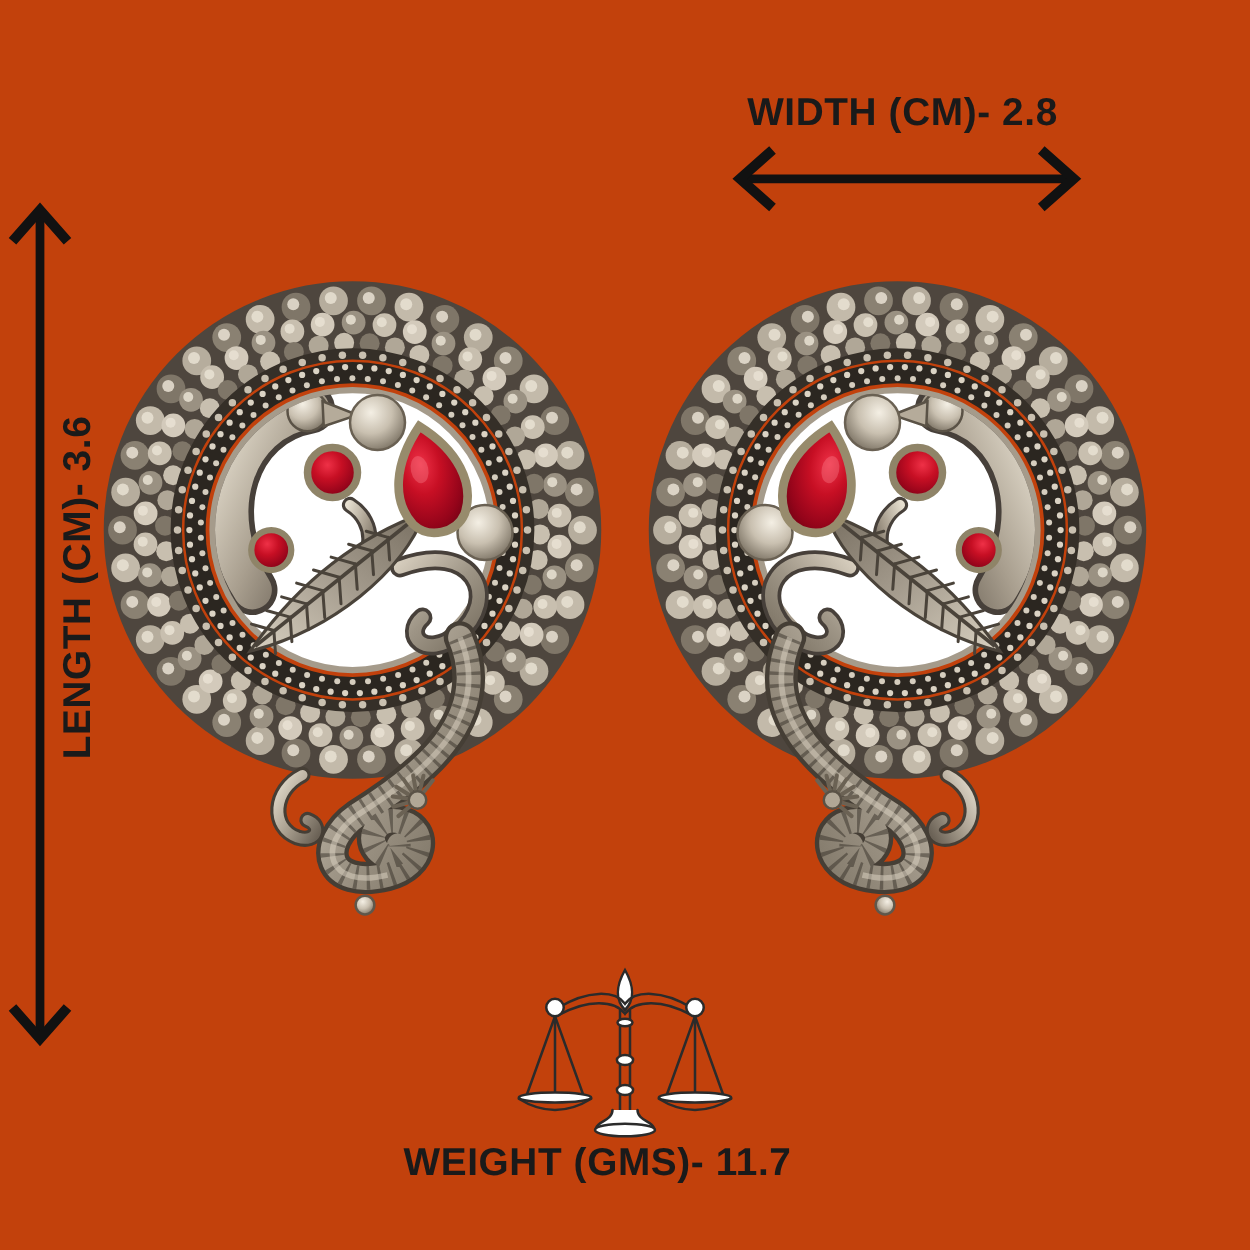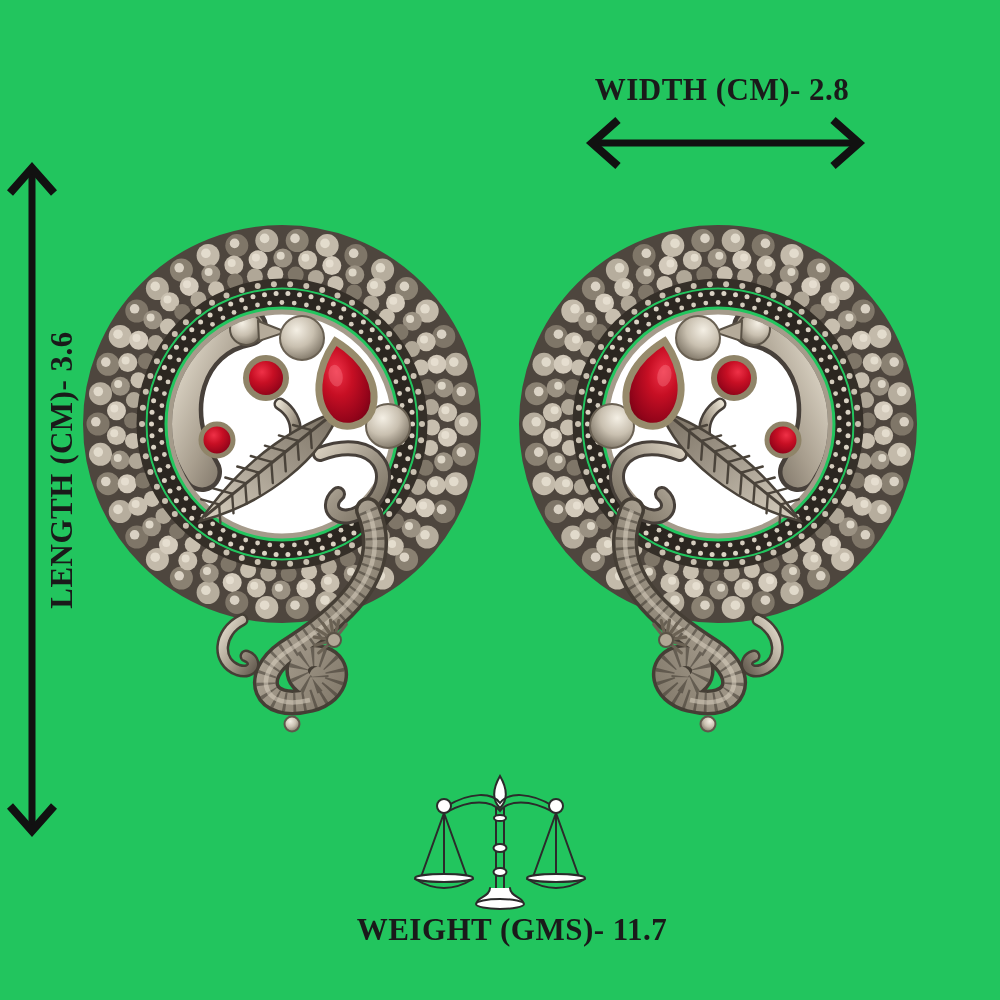--- a/index.html
+++ b/index.html
@@ -1,33 +1,33 @@
 <!DOCTYPE html>
 <html><head>
 <meta charset="utf-8">
 <style>
   html,body{margin:0;padding:0;background:#ffffff;}
   .stage{
     position:relative;
     width:1000px;height:1000px;
-    background:#22c55e;
+    background:#c2410c;
     overflow:hidden;
-    font-family:Liberation Serif, serif;
+    font-family:Liberation Sans, sans-serif;
   }
   .stage svg{position:absolute;left:0;top:0;}
   .dim-label{
     position:absolute;
     font-weight:700;
     font-size:31px;
     letter-spacing:.5px;
     color:#1a1a1a;
     white-space:nowrap;
   }
   .dim-label.width{left:722px;top:72px;transform:translateX(-50%);}
-  .dim-label.weight{left:512px;top:912px;transform:translateX(-50%);}
+  .dim-label.weight{left:478px;top:912px;transform:translateX(-50%);}
   .dim-label.length{
     left:62px;top:470px;
     transform:translate(-50%,-50%) rotate(-90deg);
   }
 </style>
 </head>
 <body>
 
 <div class="stage">
 

